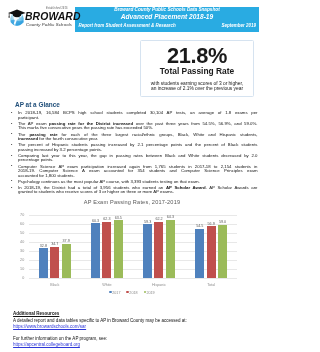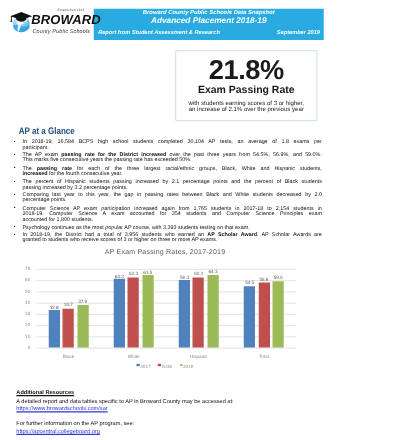--- a/index.html
+++ b/index.html
@@ -94,21 +94,21 @@
         </svg>
       </span>
       <span class="word">BROWARD</span>
       <span class="sub">County Public Schools</span>
       <span class="est">Established 1915</span>
     </div>
   </div>
 
   <div class="statbox right">
     <div class="stat-val">21.8%</div>
-    <div class="stat-lbl">Exam Passing Rate</div>
+    <div class="stat-lbl">Total Passing Rate</div>
     <div class="stat-desc">
         <div>with students earning scores of 3 or higher,</div>
         <div>an increase of 2.1% over the previous year</div>
       </div>
   </div>
 
   <div class="glance-t">AP at a Glance</div>
   <div class="bullets" id="bullets">
       <div class="bl">
         <div class="bln"><span>In 2018-19, 16,584 BCPS high school students completed 30,104 AP tests, an average of 1.8 exams per</span></div>

